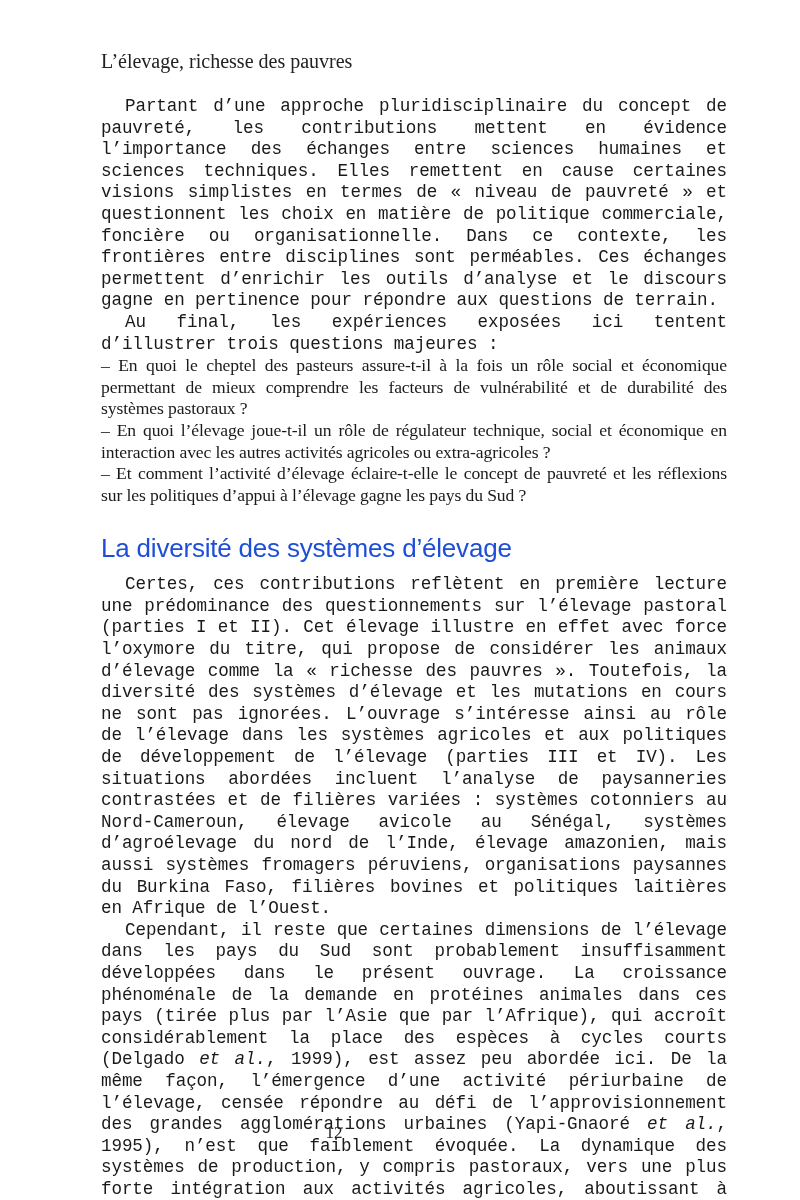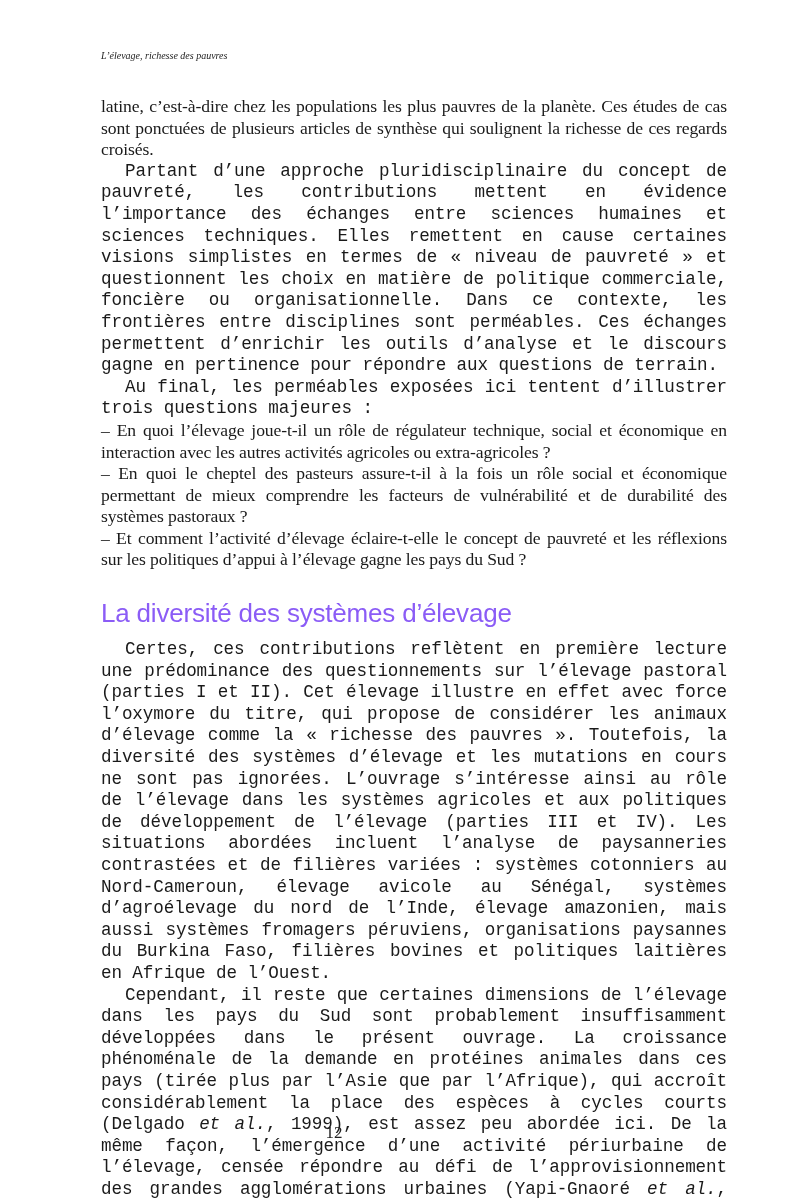--- a/index.html
+++ b/index.html
@@ -12,22 +12,21 @@
       height: 1200px;
       position: relative;
       overflow: hidden;
       color: #1a1a1a;
     }
     .running-head {
       position: absolute;
       left: 101px;
       top: 50px;
       font-family: "Liberation Serif", serif;
-      font-style: italic;
-      font-size: 10px;
+      font-size: 20px;
       color: #222;
     }
     .content {
       position: absolute;
       left: 101px;
       top: 96px;
       width: 626px;
       font-family: "Liberation Serif", serif;
       font-size: 17.6px;
       line-height: 21.6px;
@@ -45,21 +44,21 @@
       text-indent: 0;
     }
     .section-heading {
       font-family: "Liberation Sans", sans-serif;
       font-size: 26px;
       line-height: 31px;
       font-weight: normal;
       text-align: left;
       margin: 27px 0 10px 0;
       letter-spacing: -0.2px;
-      color: #8b5cf6;
+      color: #1d4ed8;
     }
     .section-heading span {
       display: block;
     }
     .page-number {
       position: absolute;
       left: 16px;
       width: 636px;
       top: 1123px;
       text-align: center;
@@ -68,25 +67,24 @@
       color: #222;
     }
     em { font-style: italic; }
   </style>
 </head>
 <body>
 
 <div class="running-head">L’élevage, richesse des pauvres</div>
 
 <div class="content">
-  <p>latine, c’est-à-dire chez les populations les plus pauvres de la planète. Ces études de cas sont ponctuées de plusieurs articles de synthèse qui soulignent la richesse de ces regards croisés.</p>
   <p class="indent">Partant d’une approche pluridisciplinaire du concept de pauvreté, les contributions mettent en évidence l’importance des échanges entre sciences humaines et sciences techniques. Elles remettent en cause certaines visions simplistes en termes de « niveau de pauvreté » et questionnent les choix en matière de politique commerciale, foncière ou organisationnelle. Dans ce contexte, les frontières entre disciplines sont perméables. Ces échanges permettent d’enrichir les outils d’analyse et le discours gagne en pertinence pour répondre aux questions de terrain.</p>
-  <p class="indent">Au final, les perméables exposées ici tentent d’illustrer trois questions majeures :</p>
+  <p class="indent">Au final, les expériences exposées ici tentent d’illustrer trois questions majeures :</p>
+  <p class="dash">– En quoi le cheptel des pasteurs assure-t-il à la fois un rôle social et économique permettant de mieux comprendre les facteurs de vulnérabilité et de durabilité des systèmes pastoraux ?</p>
   <p class="dash">– En quoi l’élevage joue-t-il un rôle de régulateur technique, social et économique en interaction avec les autres activités agricoles ou extra-agricoles ?</p>
-  <p class="dash">– En quoi le cheptel des pasteurs assure-t-il à la fois un rôle social et économique permettant de mieux comprendre les facteurs de vulnérabilité et de durabilité des systèmes pastoraux ?</p>
   <p class="dash">– Et comment l’activité d’élevage éclaire-t-elle le concept de pauvreté et les réflexions sur les politiques d’appui à l’élevage gagne les pays du Sud ?</p>
 
   <h2 class="section-heading">
     <span>La diversité des systèmes d’élevage</span>
   </h2>
 
   <p class="indent">Certes, ces contributions reflètent en première lecture une prédominance des questionnements sur l’élevage pastoral (parties I et II). Cet élevage illustre en effet avec force l’oxymore du titre, qui propose de considérer les animaux d’élevage comme la « richesse des pauvres ». Toutefois, la diversité des systèmes d’élevage et les mutations en cours ne sont pas ignorées. L’ouvrage s’intéresse ainsi au rôle de l’élevage dans les systèmes agricoles et aux politiques de développement de l’élevage (parties III et IV). Les situations abordées incluent l’analyse de paysanneries contrastées et de filières variées : systèmes cotonniers au Nord-Cameroun, élevage avicole au Sénégal, systèmes d’agroélevage du nord de l’Inde, élevage amazonien, mais aussi systèmes fromagers péruviens, organisations paysannes du Burkina Faso, filières bovines et politiques laitières en Afrique de l’Ouest.</p>
   <p class="indent"><span>Cependant, il reste que certaines dimensions de l’élevage dans les pays du Sud sont probablement insuffisamment développées dans le présent ouvrage. La croissance phénoménale de la demande en protéines animales dans ces pays (tirée plus par l’Asie que par l’Afrique), qui accroît considérablement la place des espèces à cycles courts (Delgado </span><em>et al.</em><span>, 1999), est assez peu abordée ici. De la même façon, l’émergence d’une activité périurbaine de l’élevage, censée répondre au défi de l’approvisionnement des grandes agglomérations urbaines (Yapi-Gnaoré </span><em>et al.</em><span>, 1995), n’est que faiblement évoquée. La dynamique des systèmes de production, y compris pastoraux, vers une plus forte intégration aux activités agricoles, aboutissant à des systèmes mixtes gérés par des agroéleveurs n’est étudiée qu’en creux dans la plupart des contributions. Pourtant, ces mutations révèlent aussi bien l’idée centrale du présent ouvrage, à savoir que l’élevage est un moyen efficace pour les plus vulnérables de ne pas sombrer dans la marginalité sociale et économique.</span></p>
 </div>
 

